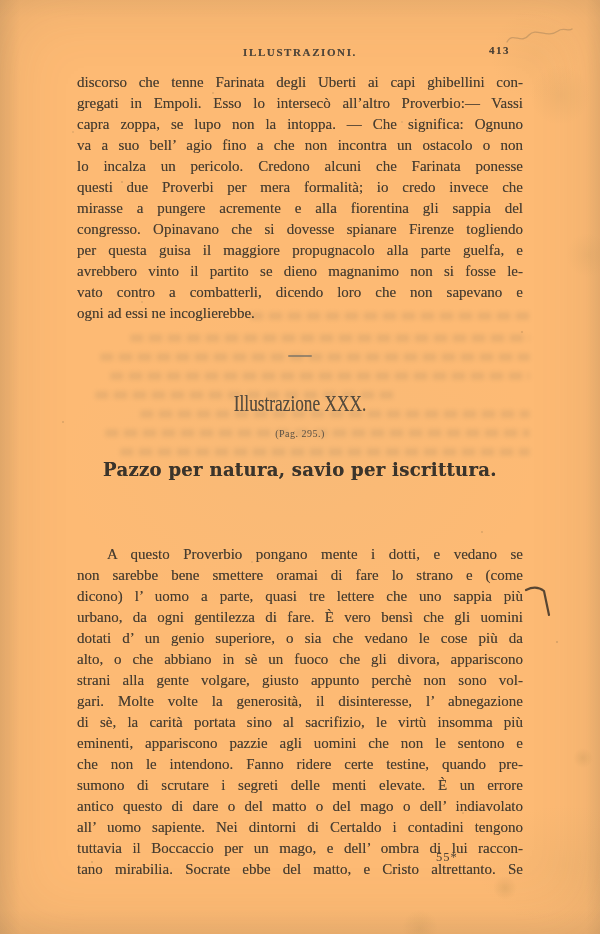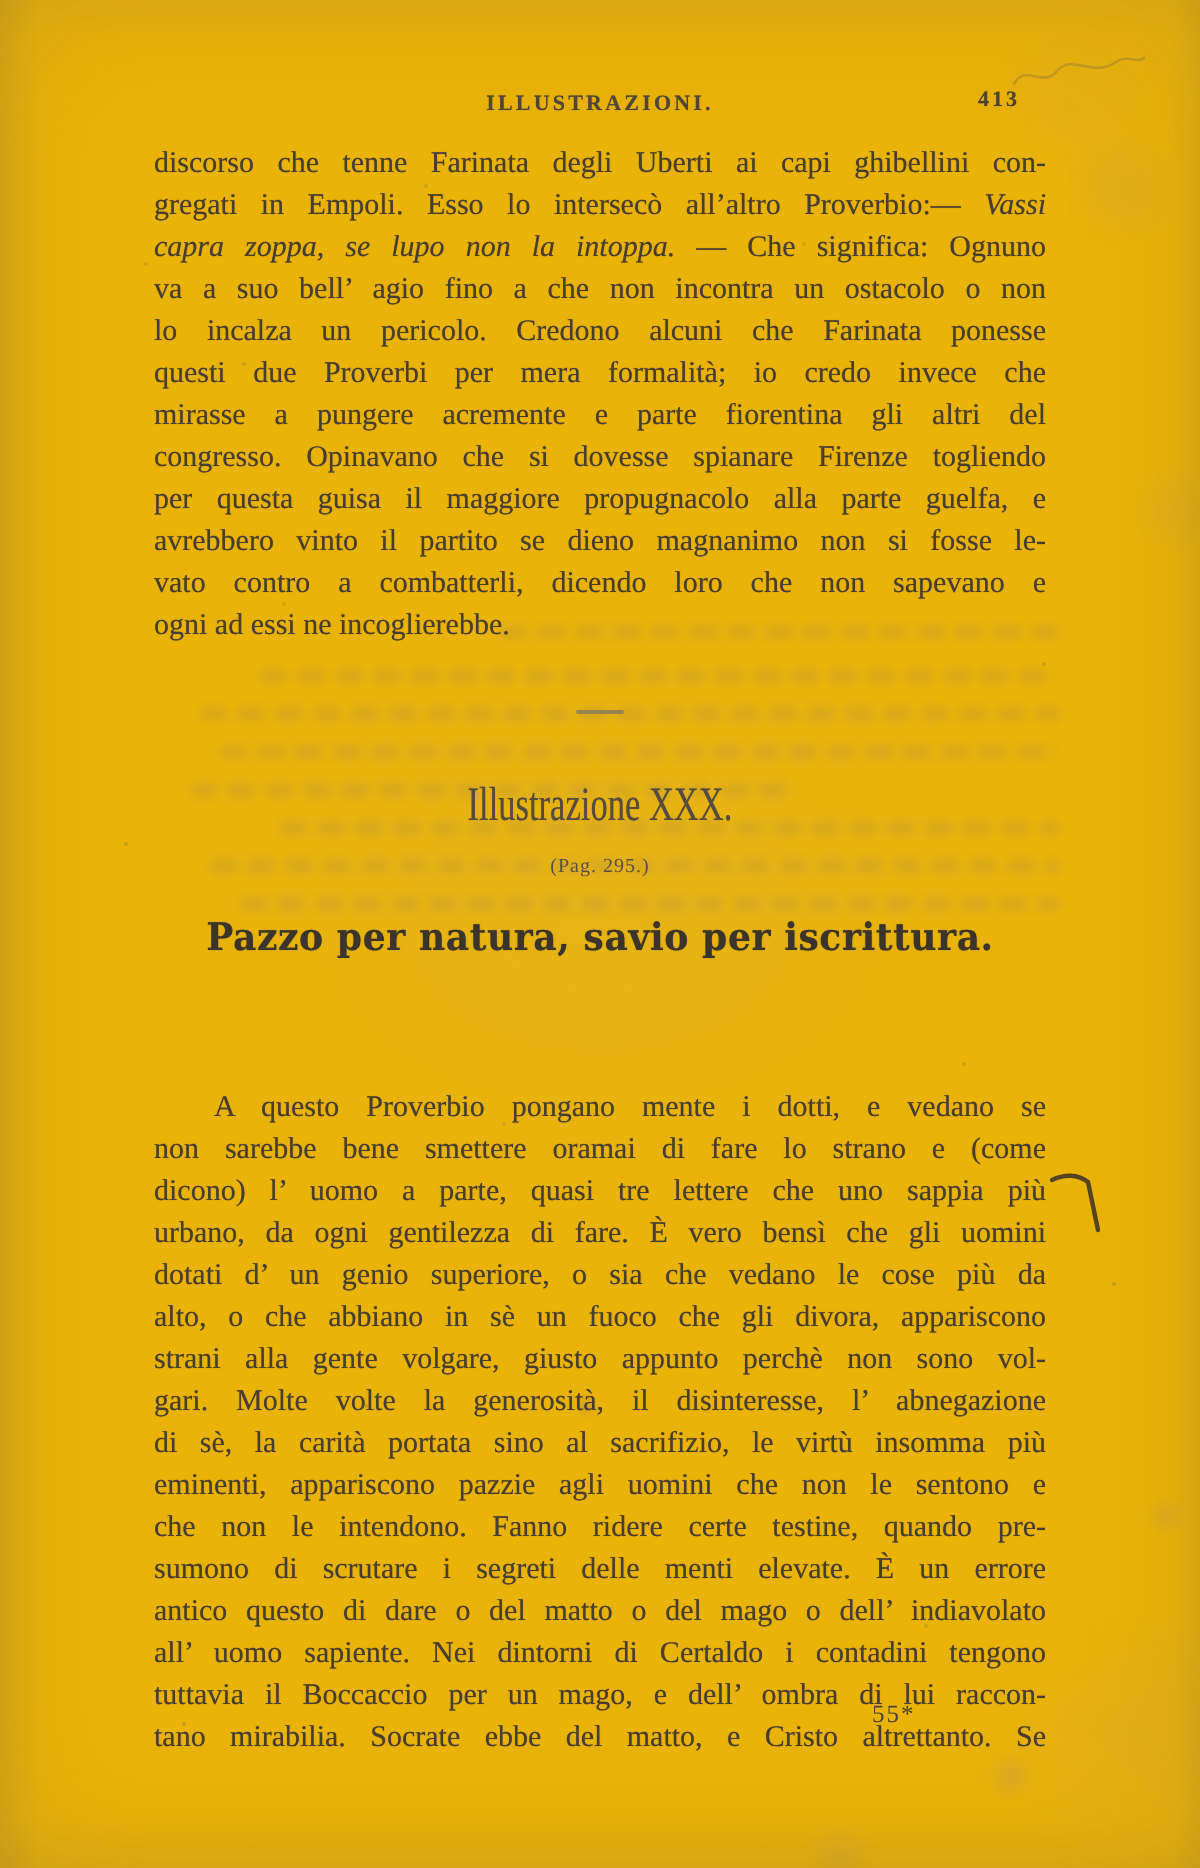--- a/index.html
+++ b/index.html
@@ -1,19 +1,19 @@
 <!DOCTYPE html>
 <html><head>
 <meta charset="utf-8">
 <style>
   html,body{margin:0;padding:0;}
   .page{
     position:relative;
     width:600px;height:934px;
-    background:#eab308;
+    background:#fdba74;
     overflow:hidden;
     font-family:"Liberation Serif","DejaVu Serif",serif;
   }
   
   .stains{
     position:absolute;inset:0;z-index:0;pointer-events:none;
     background:
       linear-gradient(90deg, rgba(118,100,74,0.14), rgba(118,100,74,0) 20px),
       linear-gradient(270deg, rgba(118,100,74,0.10), rgba(118,100,74,0) 14px),
       linear-gradient(0deg, rgba(118,100,74,0.08), rgba(118,100,74,0) 24px),
@@ -70,21 +70,21 @@
   .body-text{position:absolute;left:77px;width:446px;z-index:2;}
   .para1{top:72px;}
   .para2{top:500px;}
   .line{
     height:21px;line-height:21px;font-size:15px;color:#473d30;
     text-align:justify;text-align-last:justify;overflow:hidden;
     text-shadow:0 0 .5px rgba(71,61,48,.55);
   }
   .line.noju{text-align-last:left;}
   .line.indent{padding-left:30px;margin-top:44px;}
-  .it{font-style:italic;}
+  .it{}
   .divider{
     position:absolute;top:355px;left:288px;width:24px;height:2px;z-index:2;
     background:#7d7466;opacity:.75;border-radius:1px;
   }
   .sec-title{
     position:absolute;top:390px;left:77px;width:446px;z-index:2;
     text-align:center;font-size:24px;color:#554b3e;
     transform:scaleX(0.72);transform-origin:center;
     text-shadow:0 0 .6px rgba(85,75,62,.5);white-space:nowrap;
   }
@@ -125,21 +125,21 @@
   <div class="running-head">ILLUSTRAZIONI.</div>
   <div class="pagenum">413</div>
 
   <div class="body-text para1" id="para1">
       <div class="line"><span>discorso che tenne Farinata degli Uberti ai capi ghibellini con-</span></div>
       <div class="line"><span>gregati in Empoli. Esso lo intersecò all’altro Proverbio:— </span><span class="it">Vassi</span></div>
       <div class="line"><span class="it">capra zoppa, se lupo non la intoppa.</span><span> — Che significa: Ognuno</span></div>
       <div class="line"><span>va a suo bell’ agio fino a che non incontra un ostacolo o non</span></div>
       <div class="line"><span>lo incalza un pericolo. Credono alcuni che Farinata ponesse</span></div>
       <div class="line"><span>questi due Proverbi per mera formalità; io credo invece che</span></div>
-      <div class="line"><span>mirasse a pungere acremente e parte fiorentina gli altri del</span></div>
+      <div class="line"><span>mirasse a pungere acremente e alla fiorentina gli sappia del</span></div>
       <div class="line"><span>congresso. Opinavano che si dovesse spianare Firenze togliendo</span></div>
       <div class="line"><span>per questa guisa il maggiore propugnacolo alla parte guelfa, e</span></div>
       <div class="line"><span>avrebbero vinto il partito se dieno magnanimo non si fosse le-</span></div>
       <div class="line"><span>vato contro a combatterli, dicendo loro che non sapevano e</span></div>
       <div class="line noju"><span>ogni ad essi ne incoglierebbe.</span></div>
     </div>
 
   <div class="divider"></div>
 
   <div class="sec-title">Illustrazione XXX.</div>

